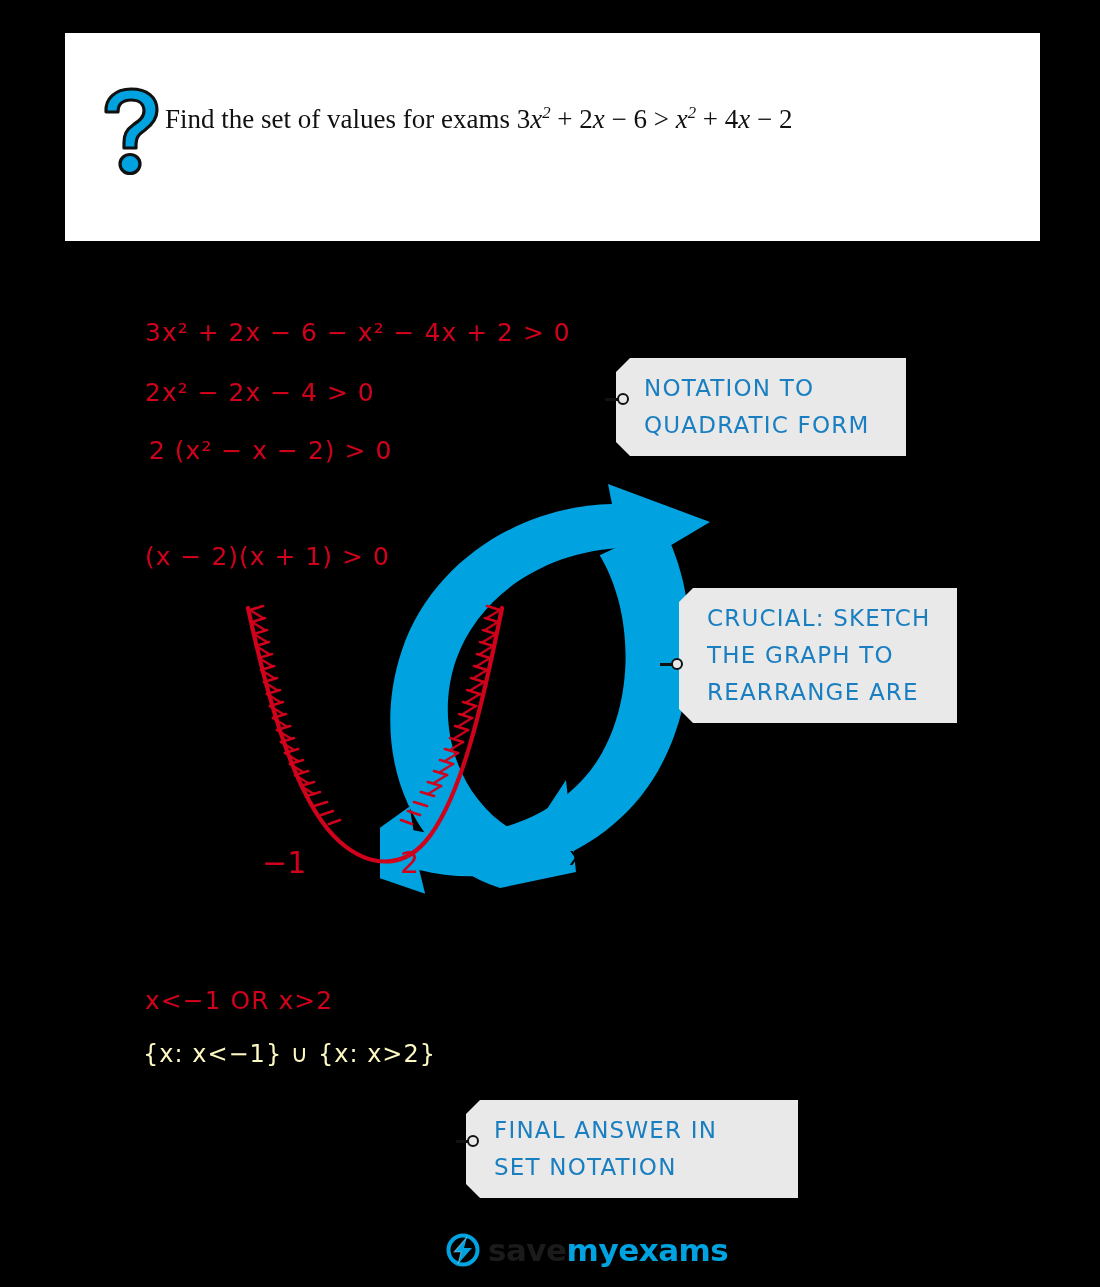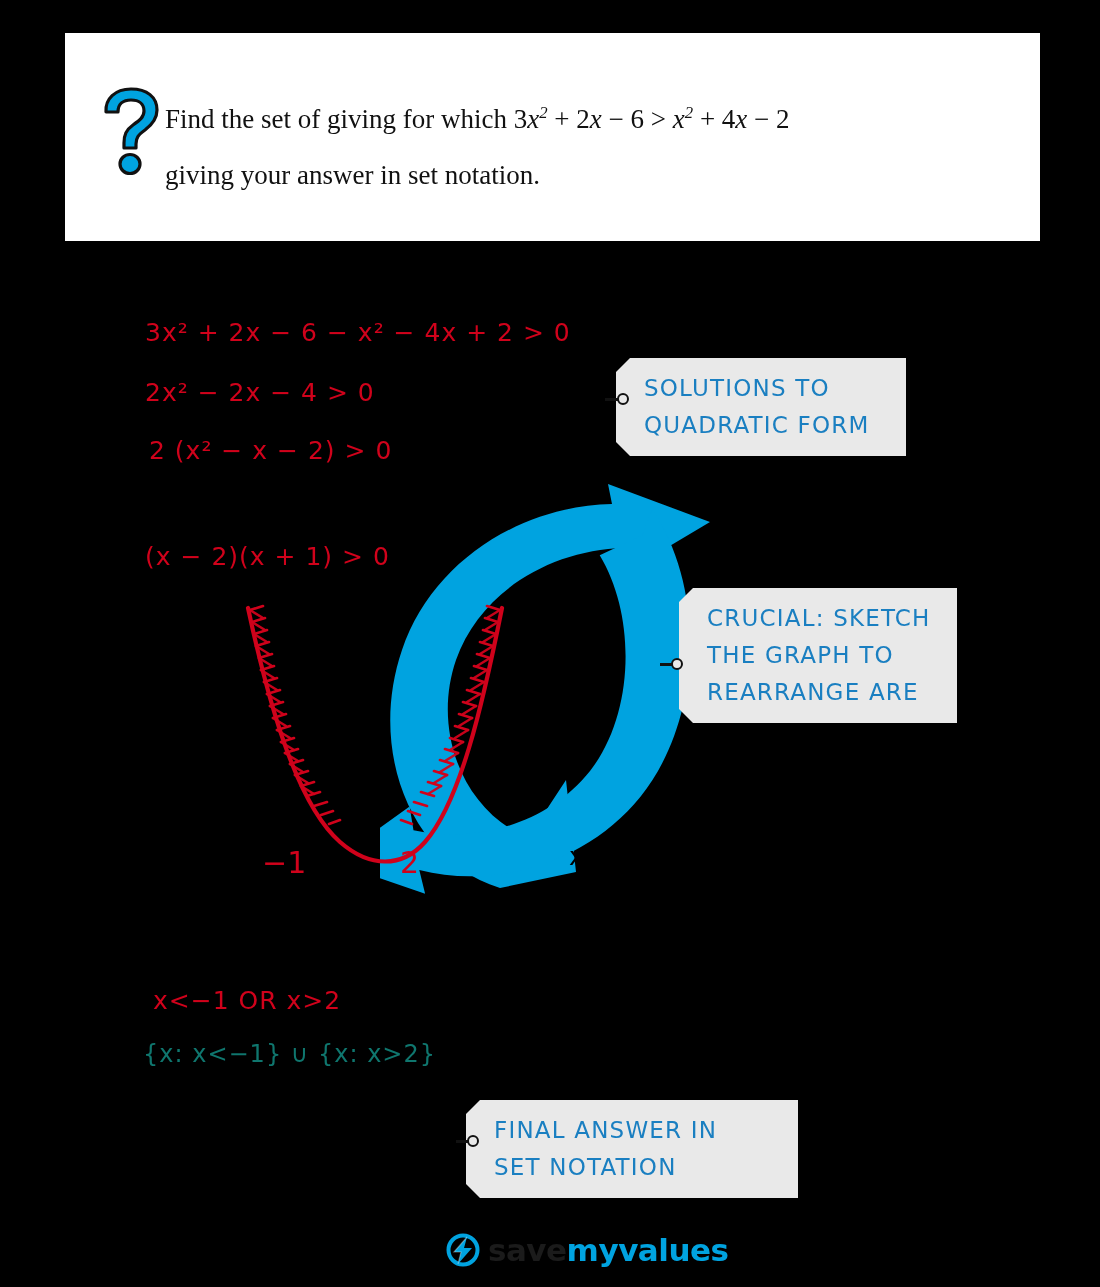--- a/index.html
+++ b/index.html
@@ -59,21 +59,21 @@
   .ans-red {
     position: absolute;
     color: #d0021b;
     font-family: "DejaVu Sans", sans-serif;
     font-size: 25px;
     letter-spacing: 1px;
     white-space: nowrap;
   }
   .ans-green {
     position: absolute;
-    color: #0f766e;
+    color: #fef9c3;
     font-family: "DejaVu Sans", sans-serif;
     font-size: 24px;
     letter-spacing: 1px;
     white-space: nowrap;
   }
 
   
   #swoosh {
     position: absolute;
     left: 380px;
@@ -159,23 +159,22 @@
       <svg viewBox="0 0 60 92" width="60" height="92">
         <path d="M30 4 C14 4 4 14 5 27 L17 27 C17 19 22 15 30 15 C38 15 43 19 43 26
                  C43 32 39 35 32 40 C25 45 23 50 23 58 L23 63 L35 63 L35 59
                  C35 53 37 50 44 45 C52 39 56 33 56 25 C56 12 46 4 30 4 Z" fill="#00a3e0" stroke="#111111" stroke-width="3.2" stroke-linejoin="round"></path>
         <ellipse cx="29" cy="79" rx="10" ry="9.5" fill="#00a3e0" stroke="#111111" stroke-width="3.2"></ellipse>
       </svg>
     </div>
 
     <div id="question-text">
       <span class="qline">
-        <span>Find the set of giving for which </span><span class="mathn">3<span class="mathi">x</span><sup class="pw">2</sup> + 2<span class="mathi">x</span> − 6 &gt; <span class="mathi">x</span><sup class="pw">2</sup> + 4<span class="mathi">x</span> − 2</span>
+        <span>Find the set of values for exams </span><span class="mathn">3<span class="mathi">x</span><sup class="pw">2</sup> + 2<span class="mathi">x</span> − 6 &gt; <span class="mathi">x</span><sup class="pw">2</sup> + 4<span class="mathi">x</span> − 2</span>
       </span>
-      <span class="qline">giving your answer in set notation.</span>
     </div>
   </div>
 
   <div class="work-line" style="left:145px; top:318px;">3x² + 2x − 6 − x² − 4x + 2 &gt; 0</div>
   <div class="work-line" style="left:145px; top:378px;">2x² − 2x − 4 &gt; 0</div>
   <div class="work-line" style="left:149px; top:436px;">2 (x² − x − 2) &gt; 0</div>
   <div class="work-line" style="left:145px; top:542px;">(x − 2)(x + 1) &gt; 0</div>
 
   <svg id="swoosh" viewBox="0 0 360 440">
 
@@ -229,48 +228,48 @@
                M238 163 l-13 8 M233 174 l-13 8 M227 185 l-13 8 M221 196 l-13 8" opacity="0.95"></path>
     </g>
 
     <text x="42" y="283" fill="#d0021b" font-family="DejaVu Sans, sans-serif" font-size="30">−1</text>
     <text x="180" y="283" fill="#d0021b" font-family="DejaVu Sans, sans-serif" font-size="30">2</text>
   </svg>
 
   <div id="axis-label-x">x</div>
 
   <div class="tag" style="left:616px; top:358px; width:290px;">
-    <span class="tline">SOLUTIONS  TO</span>
+    <span class="tline">NOTATION  TO</span>
     <span class="tline">QUADRATIC  FORM</span>
   </div>
   <div class="tag-stub" style="left:605px; top:398px; width:16px;"></div>
   <div class="tag-eyelet" style="left:617px; top:393px;"></div>
 
   <div class="tag" style="left:668px; top:588px; width:278px;margin-left:11px;">
     <span class="tline">CRUCIAL: SKETCH</span>
     <span class="tline">THE  GRAPH  TO</span>
     <span class="tline">REARRANGE   ARE</span>
   </div>
   <div class="tag-stub" style="left:660px; top:663px; width:16px;"></div>
   <div class="tag-eyelet" style="left:671px; top:658px;"></div>
 
-  <div class="ans-red" style="left:145px; top:986px;margin-left:8px;">x&lt;−1  OR  x&gt;2</div>
+  <div class="ans-red" style="left:145px; top:986px;">x&lt;−1  OR  x&gt;2</div>
   <div class="ans-green" style="left:143px; top:1040px;">{x: x&lt;−1} ∪ {x: x&gt;2}</div>
 
   <div class="tag" style="left:466px; top:1100px; width:332px;">
     <span class="tline">FINAL  ANSWER  IN</span>
     <span class="tline">SET  NOTATION</span>
   </div>
   <div class="tag-stub" style="left:456px; top:1140px; width:16px;"></div>
   <div class="tag-eyelet" style="left:467px; top:1135px;"></div>
 
   <div id="footer-logo">
     <svg width="36" height="36" viewBox="0 0 36 36">
       <circle cx="18" cy="18" r="14.5" fill="none" stroke="#00a3e0" stroke-width="4"></circle>
       <path d="M22 5 L9 20 L16 20 L13 32 L27 16 L19 16 Z" fill="#00a3e0"></path>
       <path d="M22 5 L9 20 L16 20 L13 32" fill="none" stroke="#ffffff" stroke-width="1.2" opacity="0.35"></path>
     </svg>
     <div id="logo-word">
-      <span class="logo-dark">save</span><span class="logo-blue">my</span><span class="logo-blue">values</span>
+      <span class="logo-dark">save</span><span class="logo-blue">my</span><span class="logo-blue">exams</span>
     </div>
   </div>
 
 </div>
 
 </body></html>

